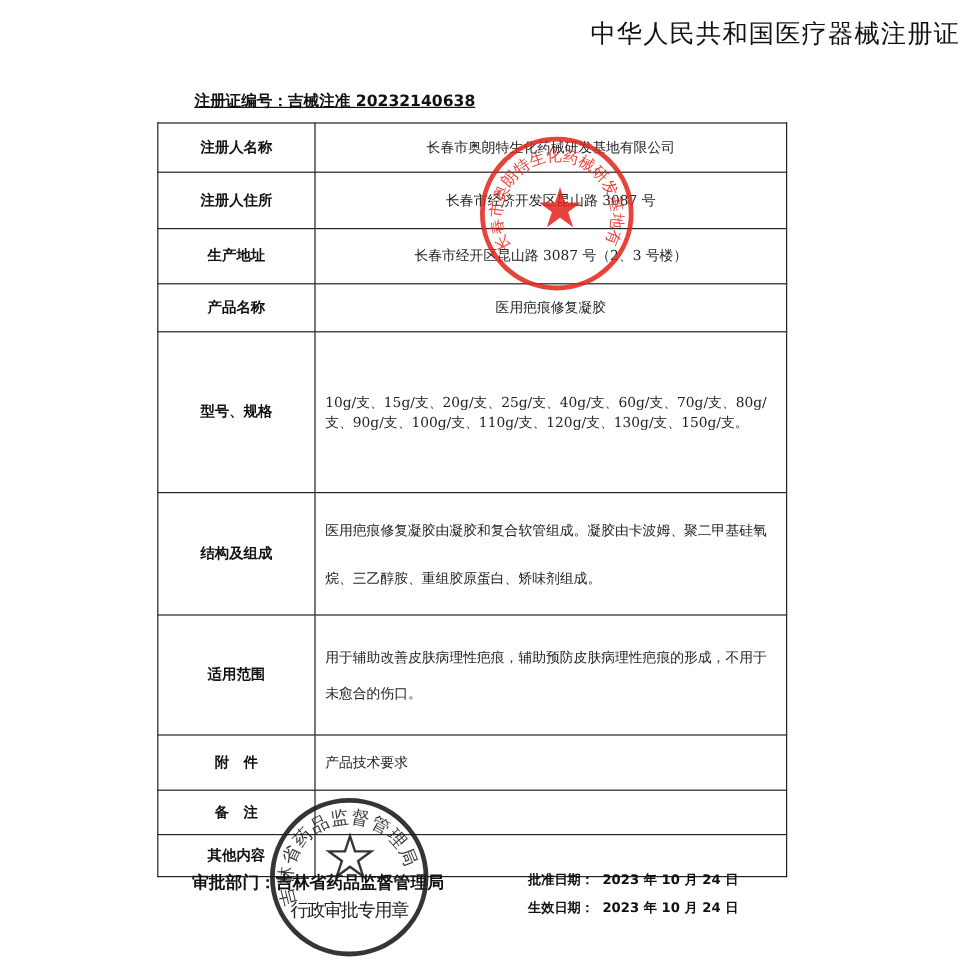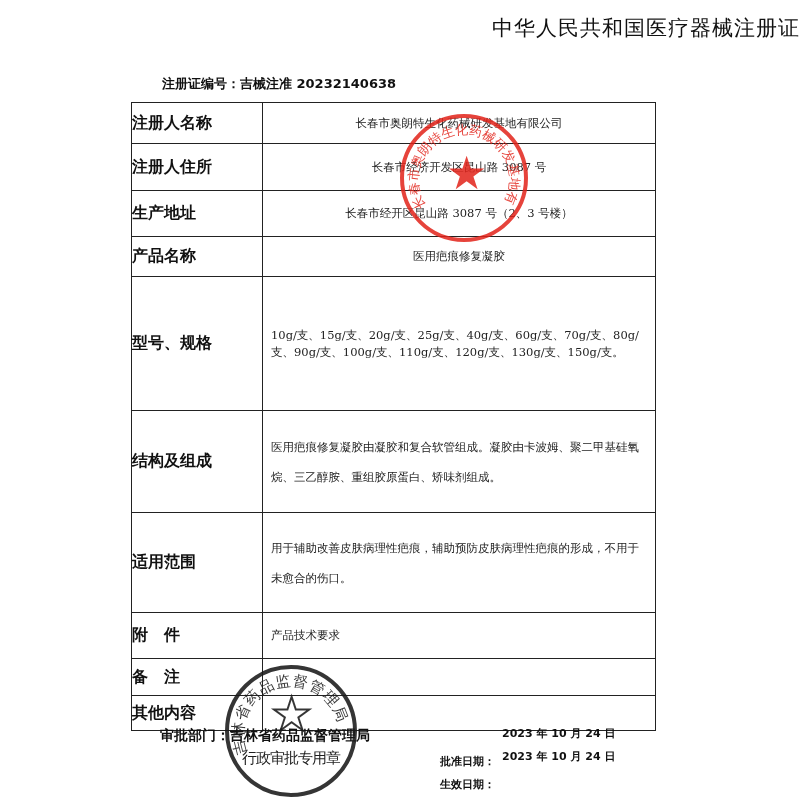--- a/index.html
+++ b/index.html
@@ -6,31 +6,31 @@
   body {
     width:800px; height:800px; background:#ffffff; position:relative; overflow:hidden;
     font-family: "DejaVu Serif", "Liberation Serif", serif; color:#1a1a1a;
   }
   .title {
     position:absolute; left:0; width:800px; top:14px; text-align:right;
     font-family: "DejaVu Sans", sans-serif; font-size:21px; letter-spacing:1px; color:#111;
   }
   .regno {
     position:absolute; left:162px; top:75px; font-family:"DejaVu Sans", sans-serif;
-    font-size:13px; font-weight:bold; color:#111;
+    font-size:13px; font-weight:bold; color:#111;text-decoration:underline;
   }
   .regno .val { font-weight:bold; }
   table.cert {
     position:absolute; left:131px; top:102px; width:525px; border-collapse:collapse;
     table-layout:fixed;
   }
   table.cert td { border:1.5px solid #222; padding:0; }
   td.lab {
-    width:130px; text-align:left; font-family:"DejaVu Sans", sans-serif; font-weight:bold;
-    font-size:16px; color:#111;
+    width:130px; text-align:center; font-family:"DejaVu Sans", sans-serif; font-weight:bold;
+    font-size:12px; color:#111;
   }
   td.val { font-size:11.5px; padding:0 8px !important; line-height:21px; color:#222; }
   td.val.center { text-align:center; }
   .seal-red {
     position:absolute; left:400px; top:114px; width:128px; height:128px; border-radius:50%;
     border:4px solid #e2231a; box-sizing:border-box; pointer-events:none; opacity:0.85;
   }
   .seal-red .star {
     position:absolute; left:42px; top:32px; font-size:46px; color:#e2231a; line-height:46px;
   }
@@ -48,21 +48,21 @@
   .seal-black .bottom-text {
     position:absolute; left:0; width:124px; top:80px; text-align:center;
     font-family:"DejaVu Serif", serif; font-size:15px; color:#000000; letter-spacing:-1px;
   }
   .dept {
     position:absolute; left:160px; top:727px; font-family:"DejaVu Sans", sans-serif;
     font-size:14px; font-weight:bold; color:#111;
   }
   .dates { position:absolute; left:440px; top:726px; font-family:"DejaVu Sans", sans-serif; font-size:11px; font-weight:bold; color:#111; }
   .dates .row { height:22.5px; display:flex; }
-  .dates .k { width:62px;margin-top:28px; }
+  .dates .k { width:62px; }
 </style>
 </head>
 <body>
 
 <div class="title">中华人民共和国医疗器械注册证</div>
 
 <div class="regno">
   <span>注册证编号：</span><span class="val">吉械注准 20232140638</span>
 </div>
 
@@ -83,21 +83,21 @@
   <tr style="height:40px">
     <td class="lab">产品名称</td>
     <td class="val center">医用疤痕修复凝胶</td>
   </tr>
   <tr style="height:134px">
     <td class="lab">型号、规格</td>
     <td class="val" style="line-height:17px">10g/支、15g/支、20g/支、25g/支、40g/支、60g/支、70g/支、80g/支、90g/支、100g/支、110g/支、120g/支、130g/支、150g/支。</td>
   </tr>
   <tr style="height:102px">
     <td class="lab">结构及组成</td>
-    <td class="val" style="line-height:30px">医用疤痕修复凝胶由凝胶和复合软管组成。凝胶由卡波姆、聚二甲基硅氧烷、三乙醇胺、重组胶原蛋白、矫味剂组成。</td>
+    <td class="val" style="line-height:40px">医用疤痕修复凝胶由凝胶和复合软管组成。凝胶由卡波姆、聚二甲基硅氧烷、三乙醇胺、重组胶原蛋白、矫味剂组成。</td>
   </tr>
   <tr style="height:100px">
     <td class="lab">适用范围</td>
     <td class="val" style="line-height:30px">用于辅助改善皮肤病理性疤痕，辅助预防皮肤病理性疤痕的形成，不用于未愈合的伤口。</td>
   </tr>
   <tr style="height:46px">
     <td class="lab">附　件</td>
     <td class="val">产品技术要求</td>
   </tr>
   <tr style="height:37px">

